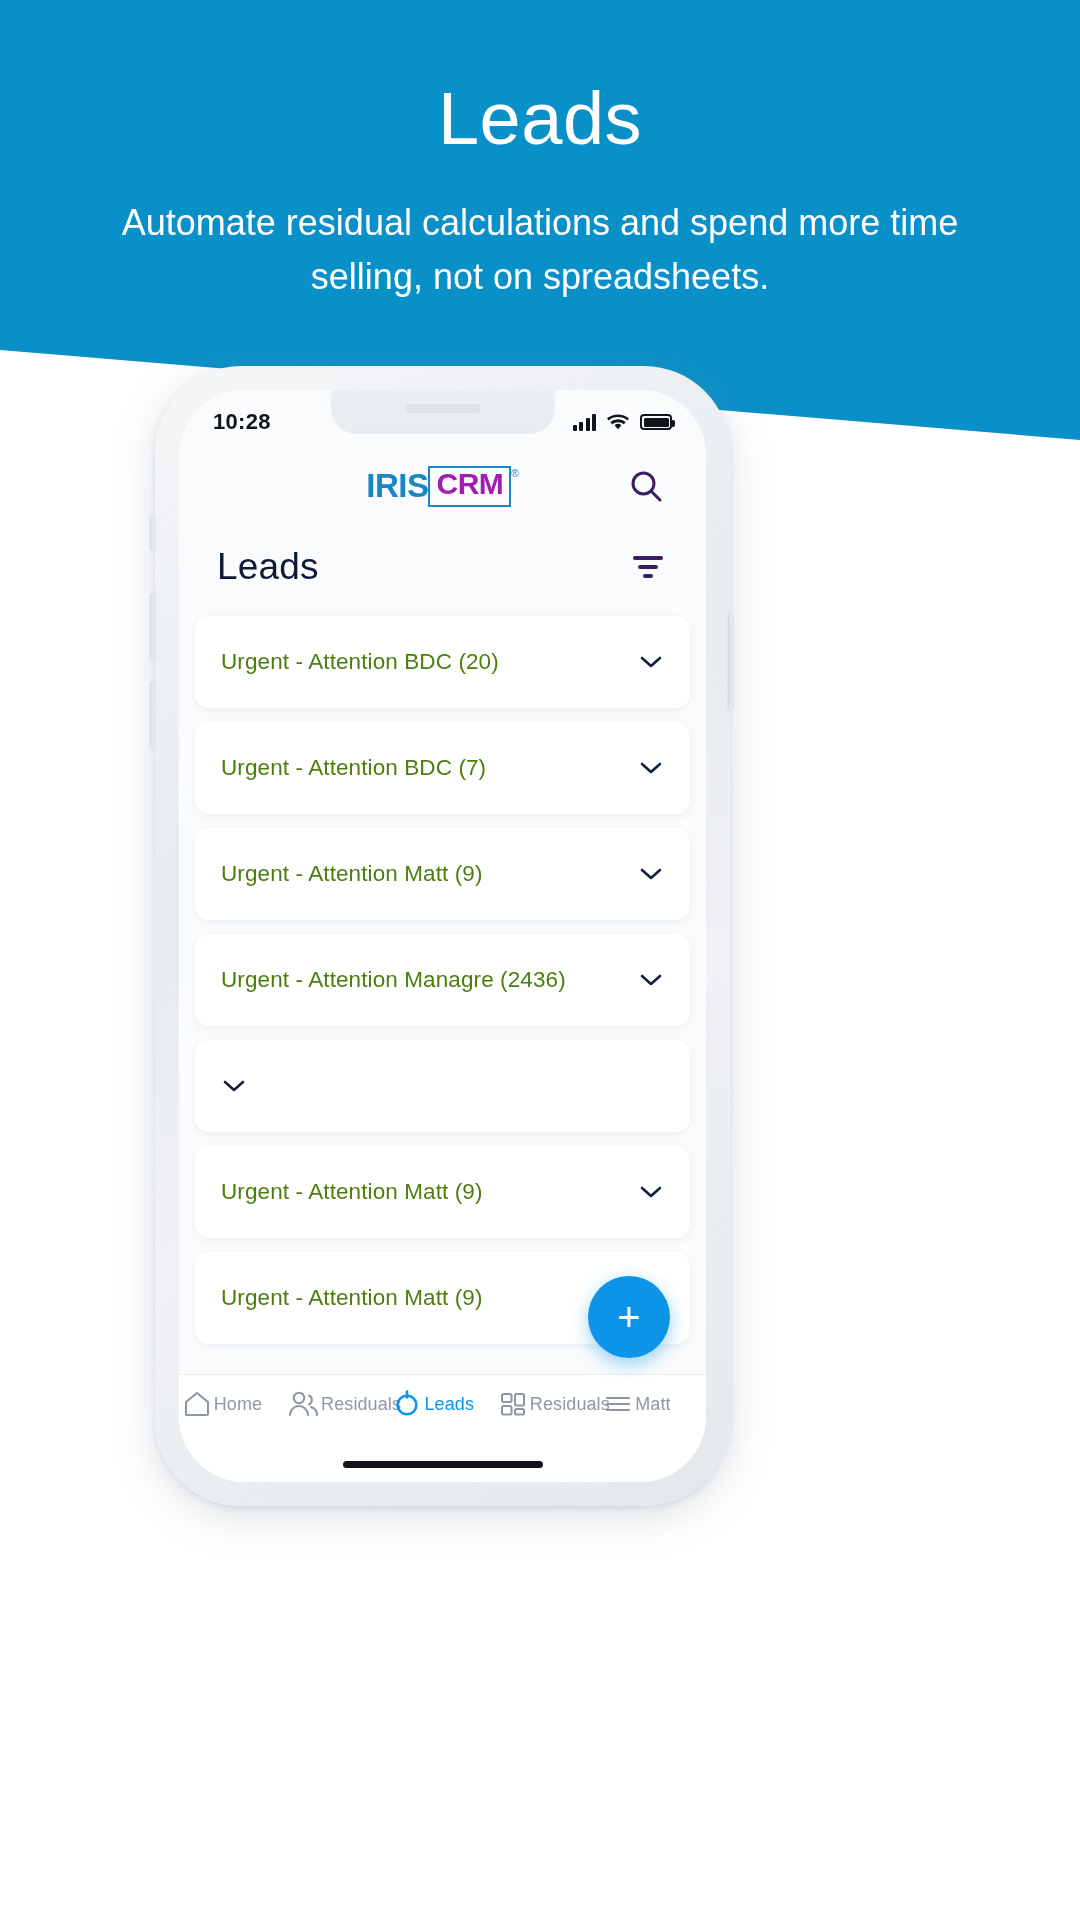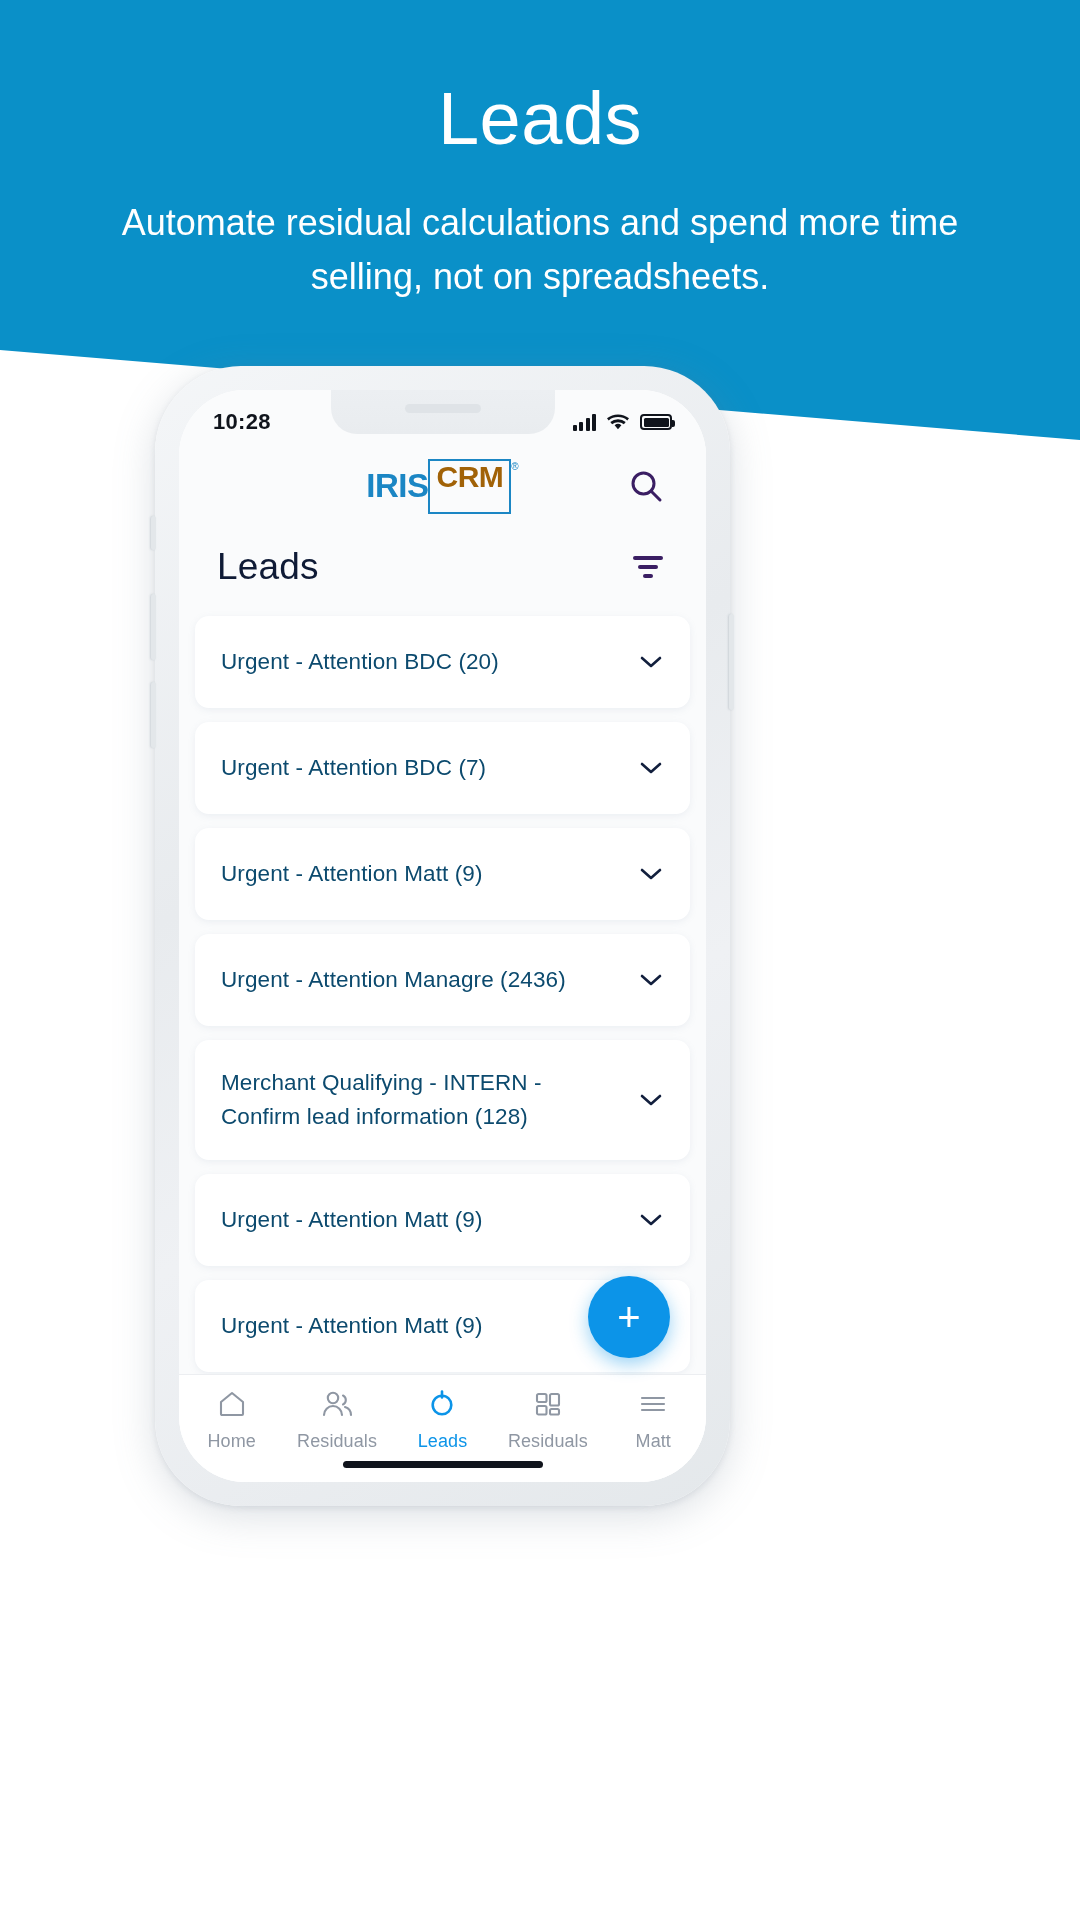--- a/index.html
+++ b/index.html
@@ -101,22 +101,22 @@
   .app-header {
     flex:0 0 80px; display:flex; align-items:center; justify-content:center;
     position:relative; background:#fafbfc;
   }
   .logo { display:flex; align-items:center; gap:0; }
   .logo-iris {
     font-size:33px; font-weight:800; color:#1b86c4; letter-spacing:-0.5px;
     font-family:"Liberation Sans", sans-serif; font-style:normal;
   }
   .logo-crm {
-    font-size:30px; font-weight:800; color:#a16207; letter-spacing:-0.5px;
-    border:2.5px solid #1b86c4; padding:1px 6px 20px 6px; line-height:1;
+    font-size:30px; font-weight:800; color:#a21caf; letter-spacing:-0.5px;
+    border:2.5px solid #1b86c4; padding:1px 6px 6px 6px; line-height:1;
   }
   .logo-reg { font-size:10px; color:#1b86c4; align-self:flex-start; margin-top:2px; }
   .search-btn {
     position:absolute; right:40px; top:50%; transform:translateY(-50%);
     width:40px; height:40px; display:flex; align-items:center; justify-content:center;
     cursor:pointer;
   }
 
   
   .title-row {
@@ -138,21 +138,21 @@
   .card {
     background:#ffffff; border-radius:14px;
     margin-bottom:14px;
     padding: 26px 26px;
     min-height: 92px;
     display:flex; align-items:center; justify-content:space-between;
     gap:12px;
     box-shadow: 0 2px 7px rgba(140,155,175,0.13);
   }
   .card-text {
-    font-size:22.5px; color:#0c4a6e; line-height:1.5; letter-spacing:0.1px;
+    font-size:22.5px; color:#4d7c0f; line-height:1.5; letter-spacing:0.1px;
     flex:1 1 auto;
   }
   .chev { flex:0 0 26px; display:flex; align-items:center; justify-content:center; cursor:pointer; }
 
   
   .fab {
     position:absolute; right:36px; bottom:124px;
     width:82px; height:82px; border-radius:50%;
     background:#0c94e8;
     display:flex; align-items:center; justify-content:center;
@@ -163,21 +163,21 @@
 
   
   .tabbar {
     flex:0 0 108px;
     background:#ffffff;
     border-top:1px solid #eceef1;
     display:flex; align-items:flex-start; justify-content:space-around;
     padding-top:14px;
     position:relative; z-index:8;
   }
-  .tab { display:flex; flex-direction:column; align-items:center; gap:12px; width:100px; cursor:pointer; }
+  .tab { display:flex; flex-direction:row; align-items:center; gap:2px; width:100px; cursor:pointer; }
   .tab-ico { height:30px; display:flex; align-items:center; justify-content:center; }
   .tab-label { font-size:18px; color:#8f97a3; letter-spacing:0.1px; }
   .tab.active .tab-label { color:#0c94e8; }
 
   .home-ind {
     position:absolute; left:50%; transform:translateX(-50%);
     bottom:14px; width:200px; height:7px; border-radius:4px; background:#10141c;
     z-index:9;
   }
 </style>
@@ -274,21 +274,20 @@
             </div>
             <div class="card">
               <div class="card-text">Urgent - Attention Managre (2436)</div>
               <div class="chev">
                 <svg width="22" height="14" viewBox="0 0 22 14">
                   <polyline points="2,3 11,11 20,3" fill="none" stroke="#121f3d" stroke-width="2.6" stroke-linecap="round" stroke-linejoin="round"></polyline>
                 </svg>
               </div>
             </div>
             <div class="card">
-              <div class="card-text">Merchant Qualifying - INTERN - Confirm lead information (128)</div>
               <div class="chev">
                 <svg width="22" height="14" viewBox="0 0 22 14">
                   <polyline points="2,3 11,11 20,3" fill="none" stroke="#121f3d" stroke-width="2.6" stroke-linecap="round" stroke-linejoin="round"></polyline>
                 </svg>
               </div>
             </div>
             <div class="card">
               <div class="card-text">Urgent - Attention Matt (9)</div>
               <div class="chev">
                 <svg width="22" height="14" viewBox="0 0 22 14">

